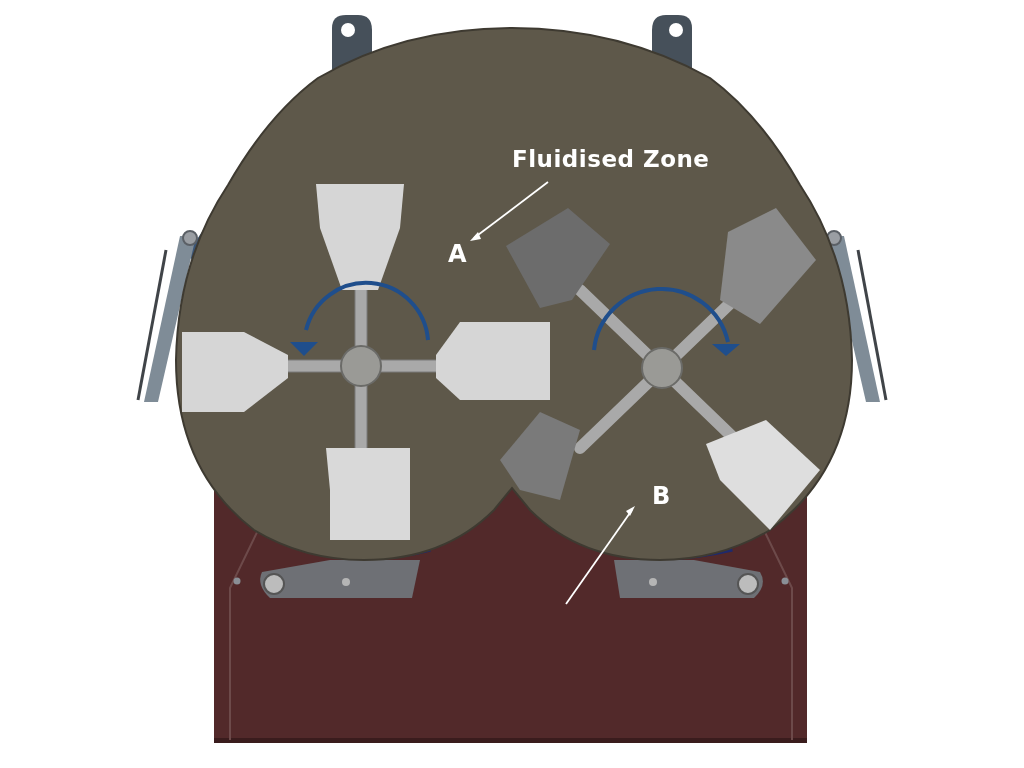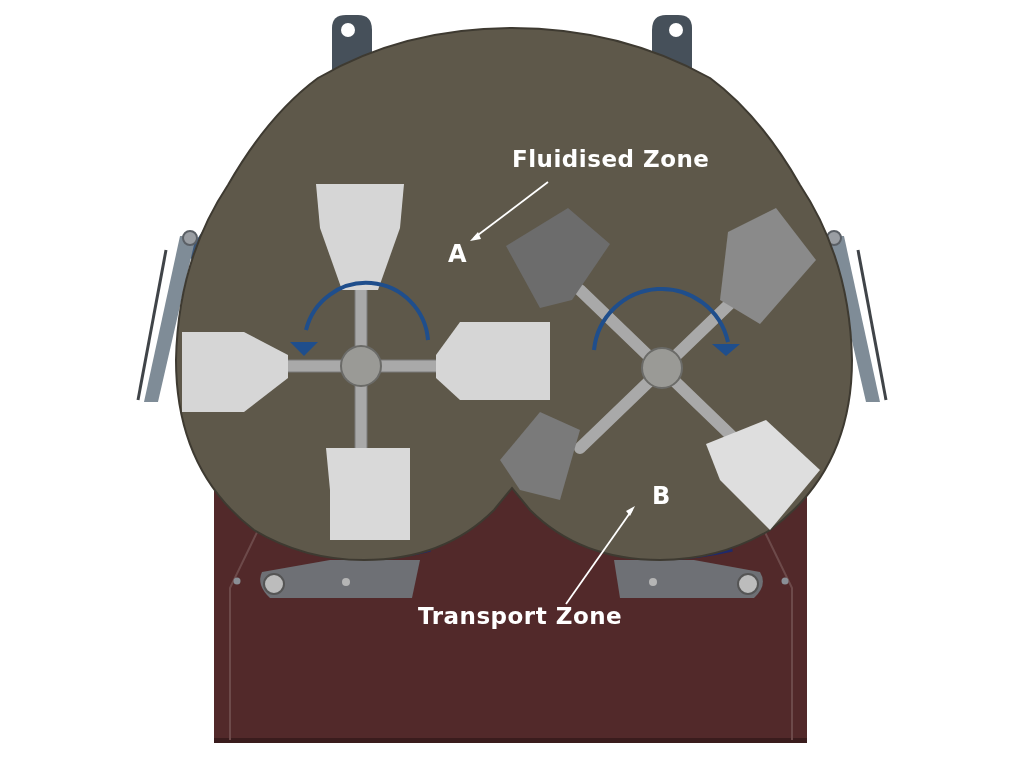--- a/index.html
+++ b/index.html
@@ -91,14 +91,13 @@
       <line x1="548" y1="182" x2="474" y2="238" stroke="#ffffff" stroke-width="1.8"></line>
       <polygon points="470,241 478,232 481,239" fill="#ffffff"></polygon>
       <line x1="566" y1="604" x2="632" y2="510" stroke="#ffffff" stroke-width="1.8"></line>
       <polygon points="635,506 630,516 626,511" fill="#ffffff"></polygon>
     </g>
   </svg>
 
   <div class="label zone-label" style="left:512px; top:146px;">Fluidised Zone</div>
   <div class="label letter-label" style="left:448px; top:240px;">A</div>
   <div class="label letter-label" style="left:652px; top:482px;">B</div>
-  <div class="label zone-label" style="left:418px; top:603px;">Transport Zone</div>
 </div>
 
 </body></html>

